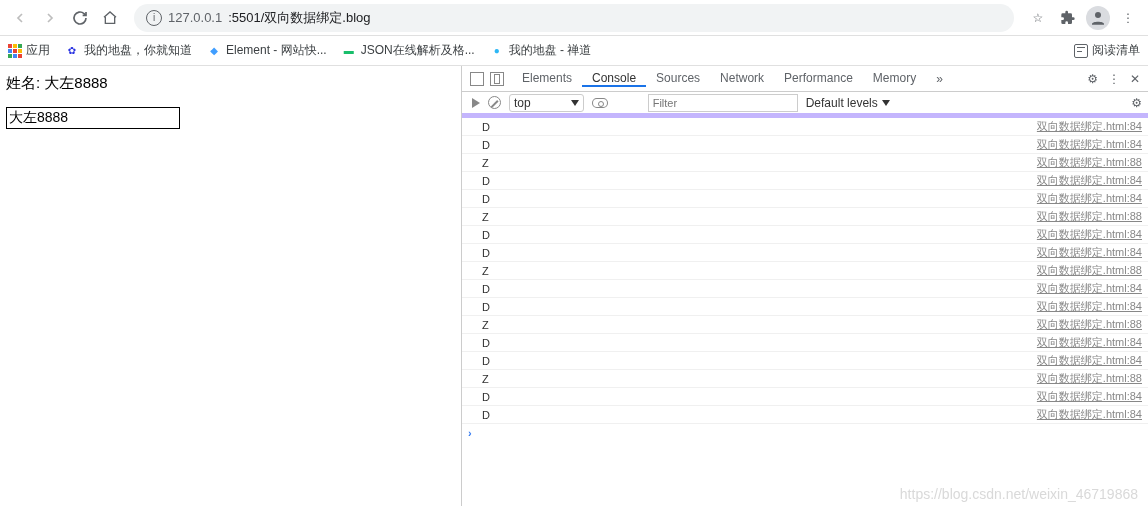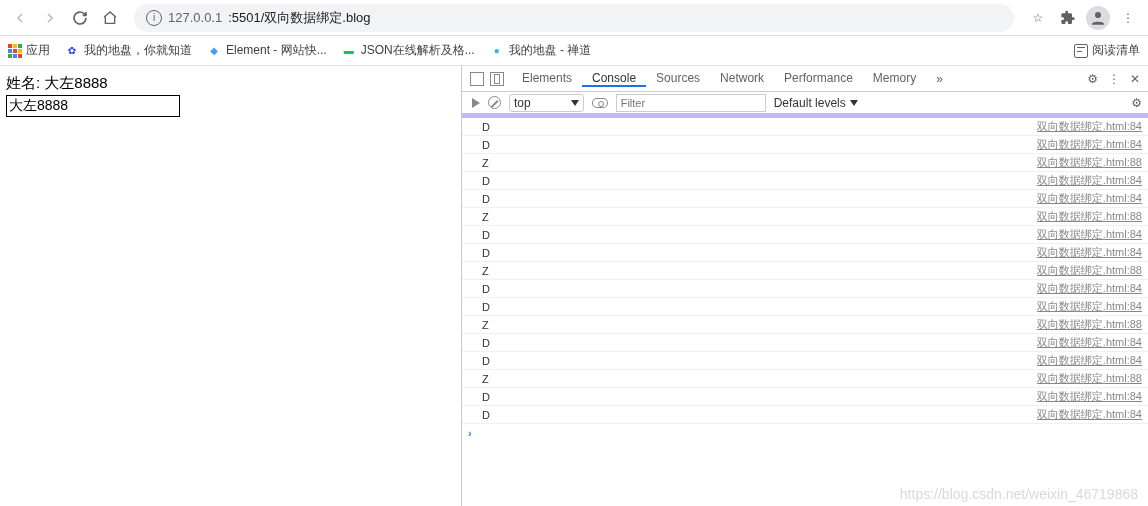--- a/index.html
+++ b/index.html
@@ -26,42 +26,42 @@
   .bm-apps span:nth-child(7){background:#34a853} .bm-apps span:nth-child(8){background:#4285f4}
   .bm-apps span:nth-child(9){background:#ea4335}
   .bm-spacer { flex: 1; }
   .reading-list-icon { width:14px; height:14px; border:1.5px solid #5f6368; border-radius:2px; position:relative;}
   .reading-list-icon::before{content:""; position:absolute; left:2px; top:2px; right:2px; height:1.5px; background:#5f6368;}
   .reading-list-icon::after{content:""; position:absolute; left:2px; top:6px; right:5px; height:1.5px; background:#5f6368;}
 
   
   .main { display: flex; height: calc(506px - 66px); }
   .page { width: 461px; padding: 8px 6px; font-size: 15px; color: #000;}
-  .page-label { margin-bottom: 2px; }
+  .page-label { margin-bottom: 14px; }
   .page input { width: 174px; height: 22px; border: 1px solid #000; font-size: 14px; font-family: inherit; padding: 0 2px;}
 
   
   .devtools { flex: 1; border-left: 1px solid #ccc; display: flex; flex-direction: column; color: #333; }
   .dt-tabs { display: flex; align-items: center; height: 26px; border-bottom: 1px solid #ccc; font-size: 12px; color: #5f6368; }
   .dt-tabs .dock { display:flex; gap:6px; padding: 0 8px;}
   .dock-icon { width:14px; height:14px; border:1px solid #888; position: relative;}
   .dock-icon.mobile::after{content:""; position:absolute; left:3px; right:3px; top:1px; bottom:1px; border:1px solid #888;}
   .dt-tab { padding: 0 10px; height: 100%; display: flex; align-items: center; cursor: default;}
   .dt-tab.active { color: #333; border-bottom: 2px solid #1a73e8; }
   .dt-tabs .right { margin-left: auto; display: flex; align-items: center; gap: 10px; padding: 0 8px; }
   .gear-icon, .close-x, .dots-v { color: #5f6368; }
 
   .dt-filter { display: flex; align-items: center; height: 26px; border-bottom: 5px solid #c4b5fd; font-size: 12px; gap: 8px; padding: 0 6px;}
   .play-icon{width:0;height:0;border-top:5px solid transparent;border-bottom:5px solid transparent;border-left:8px solid #888; margin-left:4px;}
   .ban-icon{width:13px;height:13px;border:1.5px solid #888;border-radius:50%;position:relative;}
   .ban-icon::after{content:"";position:absolute;left:1px;right:1px;top:50%;height:1.5px;background:#888;transform:rotate(-45deg);}
   .ctx-select{display:flex;align-items:center;border:1px solid #ccc;padding:1px 4px;border-radius:3px;gap:40px;}
   .eye-icon{width:16px;height:10px;border:1.5px solid #888;border-radius:60% 60% 60% 60%/100% 100% 100% 100%;position:relative;}
   .eye-icon::after{content:"";position:absolute;left:5px;top:2px;width:4px;height:4px;border:1px solid #888;border-radius:50%;}
-  .filter-input { border: 1px solid #ccc; height: 18px; width: 150px; font-size: 11px; padding: 0 4px; color: #888;}
+  .filter-input { border: 1px solid #ccc; height: 18px; width: 150px; font-size: 11px; padding: 0 4px; color: #888; margin-left: 32px;}
   .levels{display:flex;align-items:center;gap:4px;color:#333;}
   .tri-down{width:0;height:0;border-left:4px solid transparent;border-right:4px solid transparent;border-top:6px solid #333;}
   .dt-filter .gear-right{margin-left:auto;}
 
   .console-body { flex:1; overflow:auto; font-family: Menlo, Consolas, monospace; font-size: 11px;}
   .log-row { display:flex; align-items:center; height:18px; border-bottom:1px solid #f0f0f0; padding: 0 6px 0 20px;}
   .log-msg { flex: 1; color: #303030;}
   .log-src { color: #888; text-decoration: underline; cursor: pointer;}
   .prompt-row { display:flex; align-items:center; height:18px; padding:0 6px; color:#367cf1;}
   .prompt-row .chev{color:#367cf1; font-weight:bold; margin-right:4px;}

